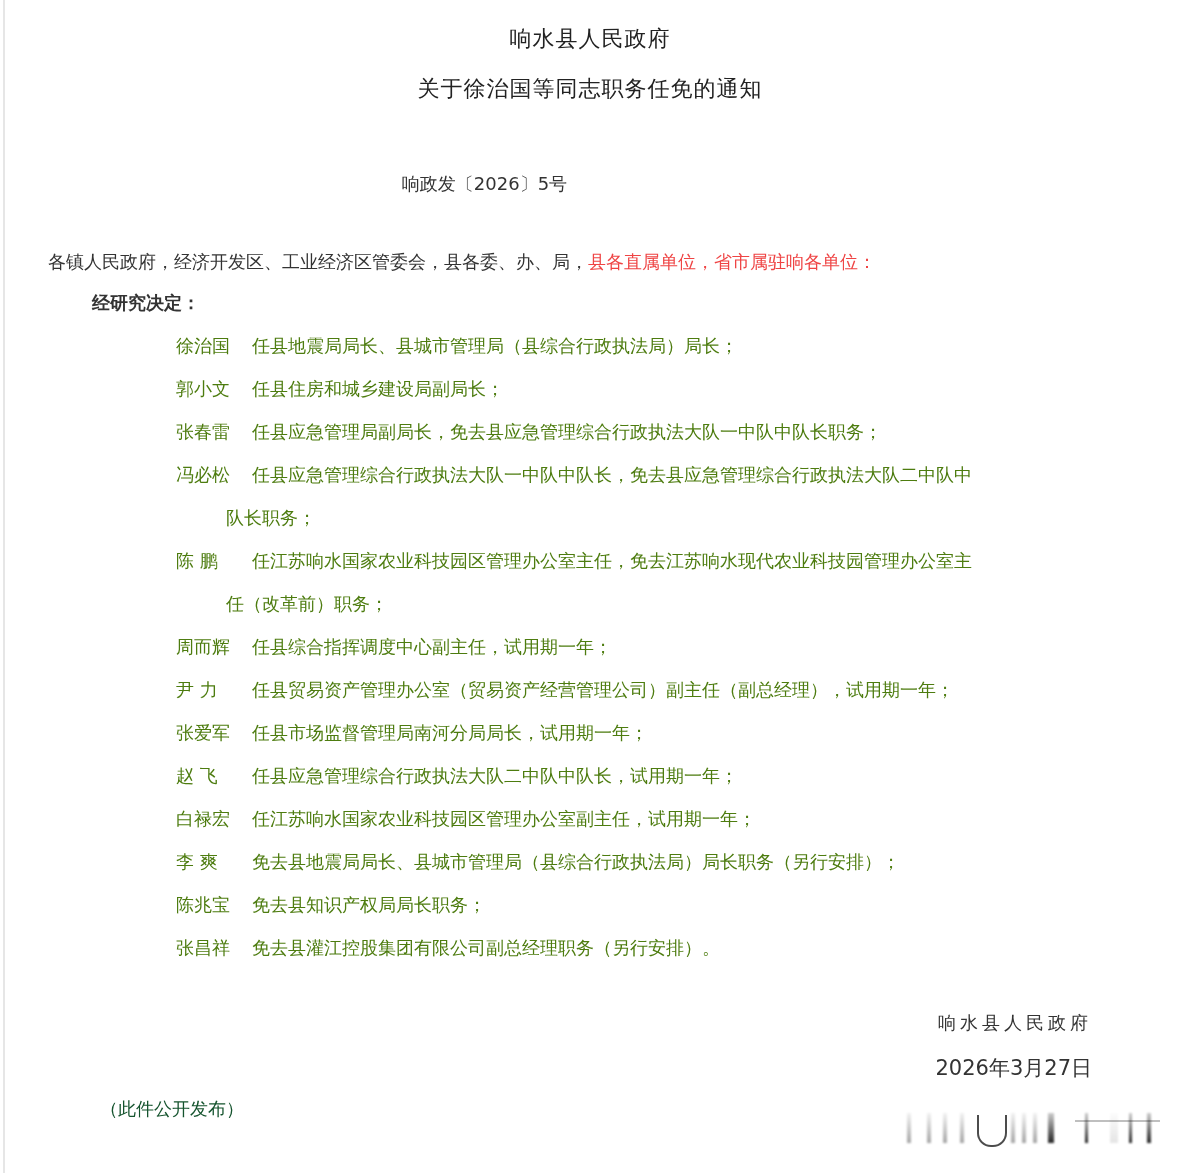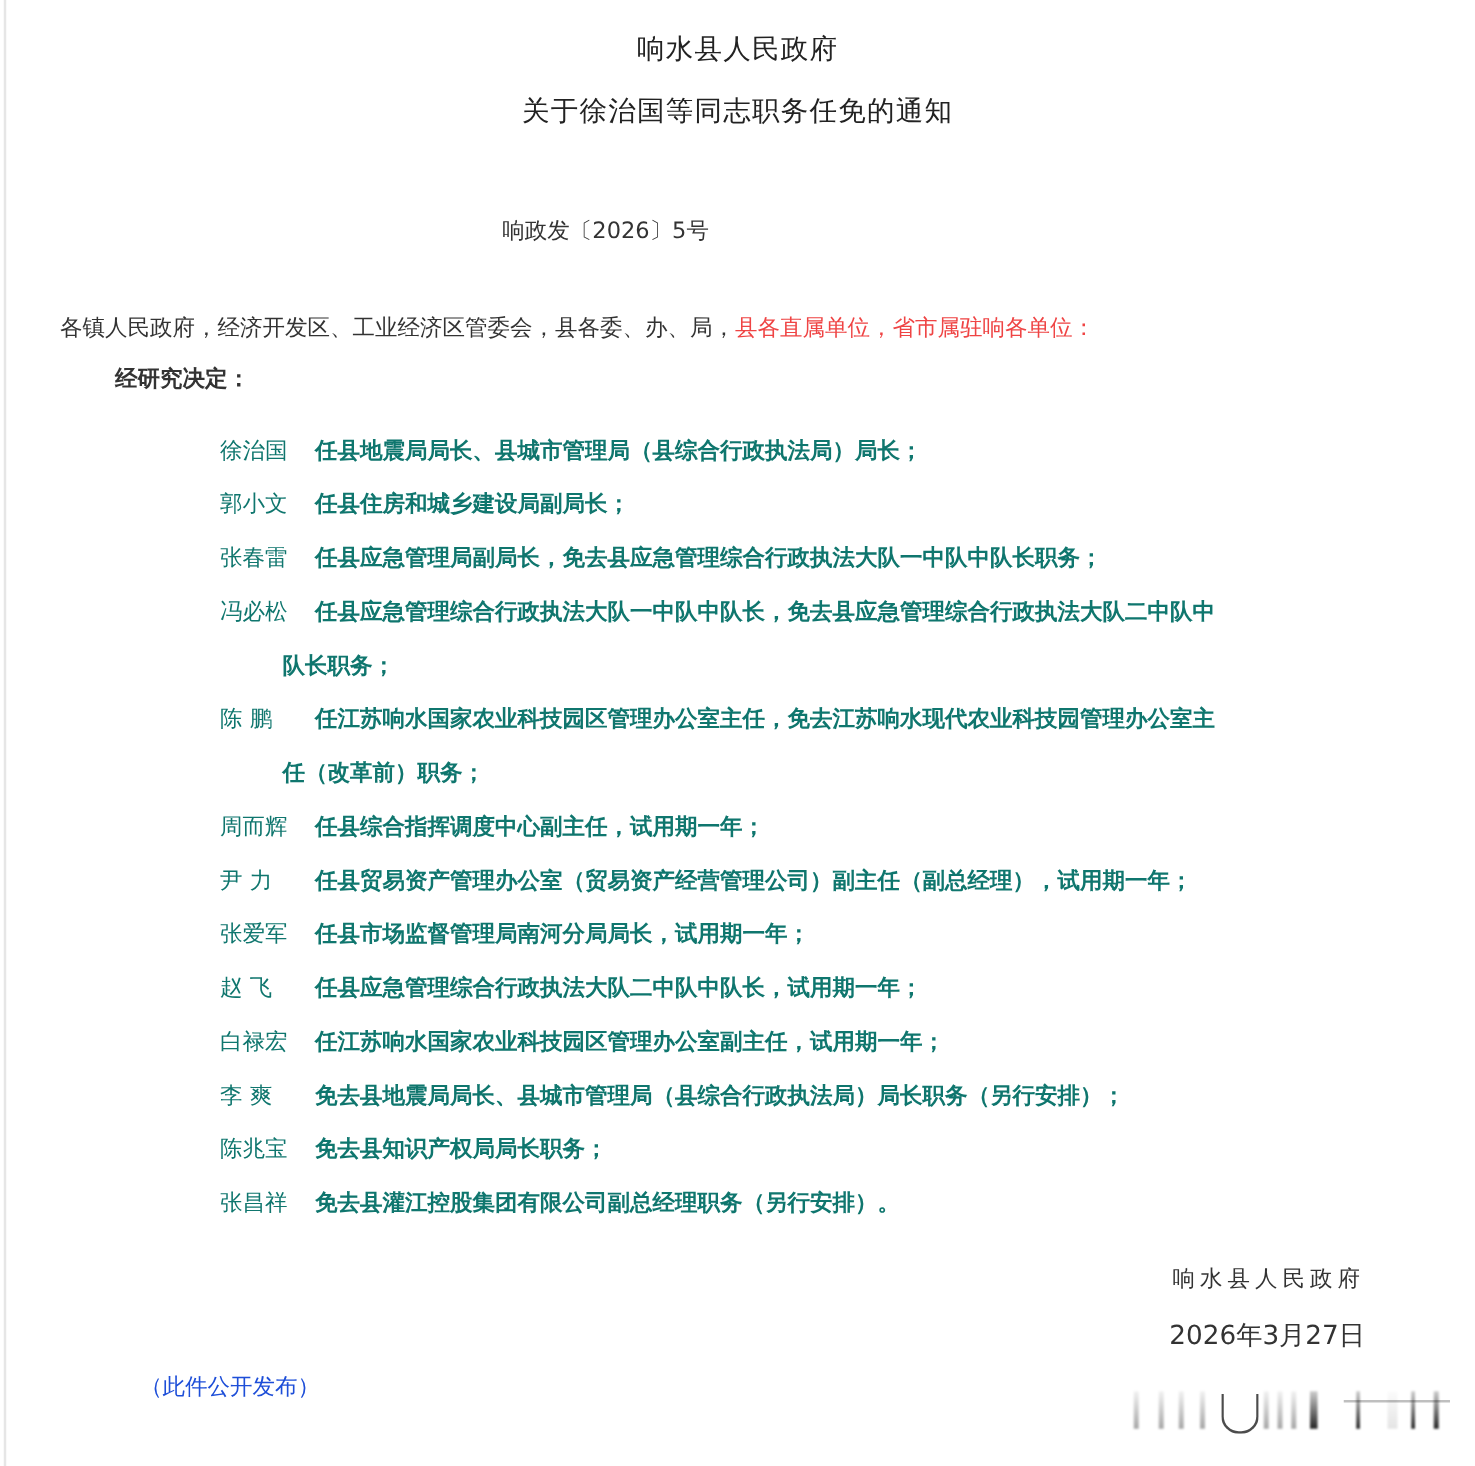--- a/index.html
+++ b/index.html
@@ -57,38 +57,37 @@
     position: absolute;
     left: 92px;
     top: 291px;
     font-size: 18px;
     color: #333333;
     font-weight: bold;
   }
   .entries {
     position: absolute;
     left: 176px;
-    top: 339px;
+    top: 324px;
     width: 920px;
     font-size: 18px;
-    color: #0f766e;
+    color: #4d7c0f;
   }
   .entry {
     display: flex;
     line-height: 43px;
   }
   .entry .name {
     display: inline-block;
     width: 76px;
     flex: none;
     white-space: nowrap;
   }
   .entry .content {
     flex: 1;
-    font-weight: bold;
   }
   .entry .cont-line {
     display: block;
     padding-left: 50px;
     margin-left: -76px;
   }
   .entry .content .first {
     display: block;
   }
   .signature {
@@ -101,24 +100,24 @@
   }
   .date {
     position: absolute;
     right: 88px;
     top: 1054px;
     font-size: 21px;
     color: #333333;
   }
   .public-note {
     position: absolute;
-    left: 112px;
+    left: 100px;
     top: 1097px;
     font-size: 18px;
-    color: #1d4ed8;
+    color: #14532d;
   }
   .watermark {
     position: absolute;
     left: 905px;
     top: 1113px;
     width: 255px;
     height: 34px;
   }
   .watermark .bar {
     position: absolute;

